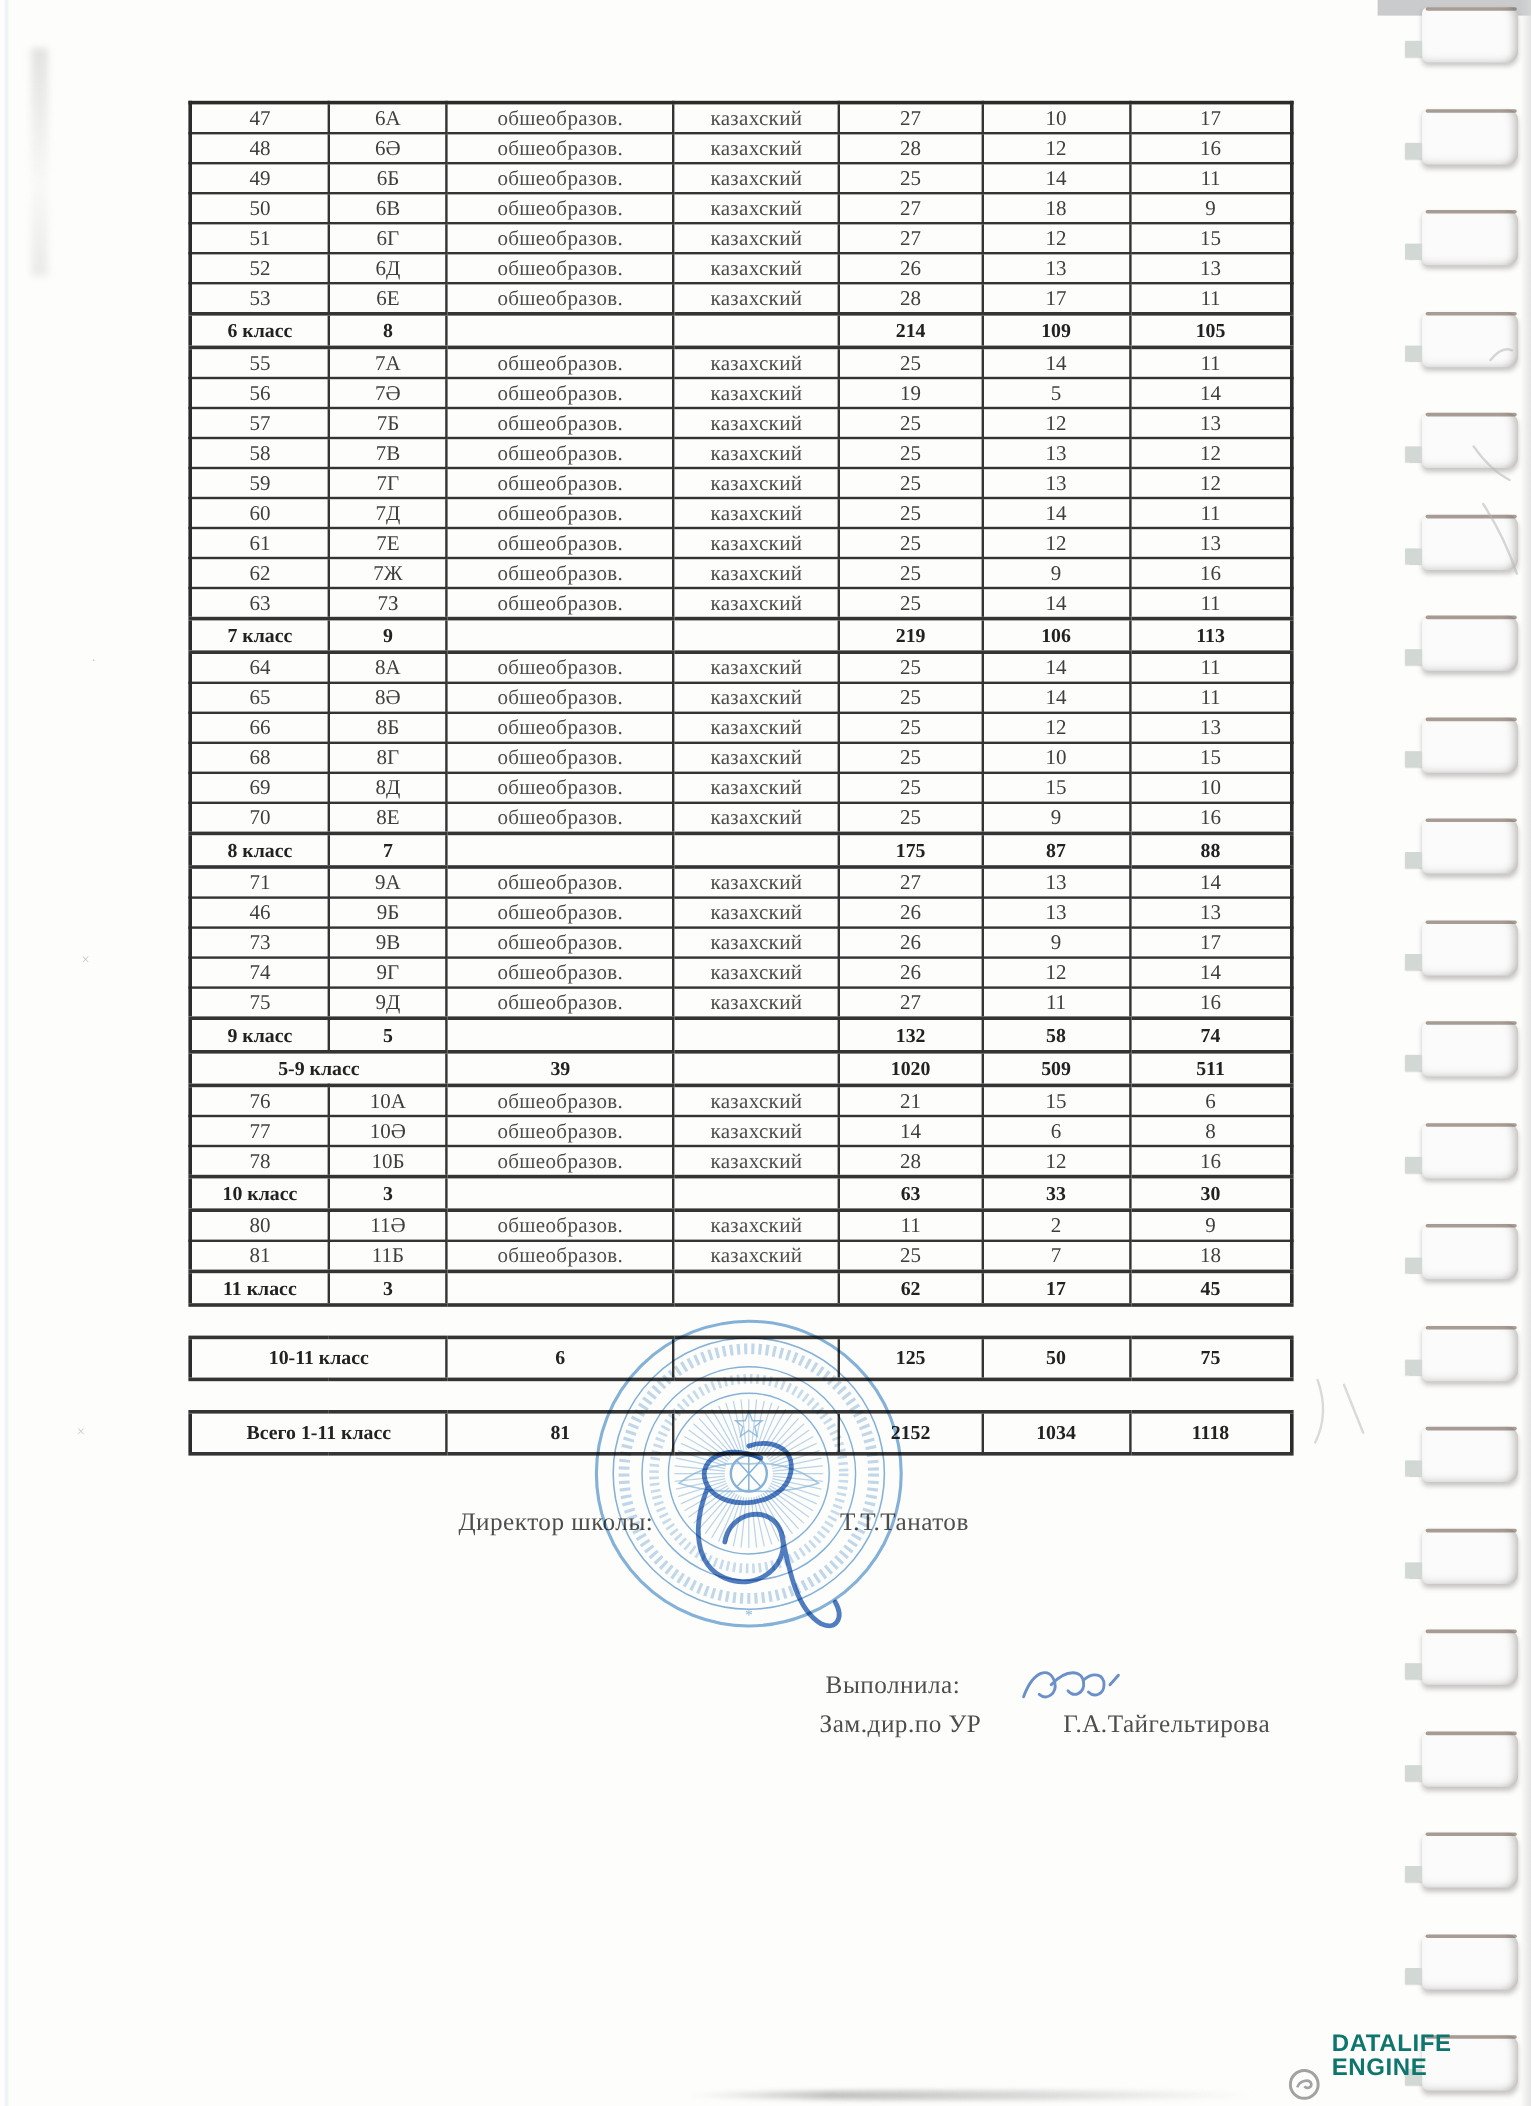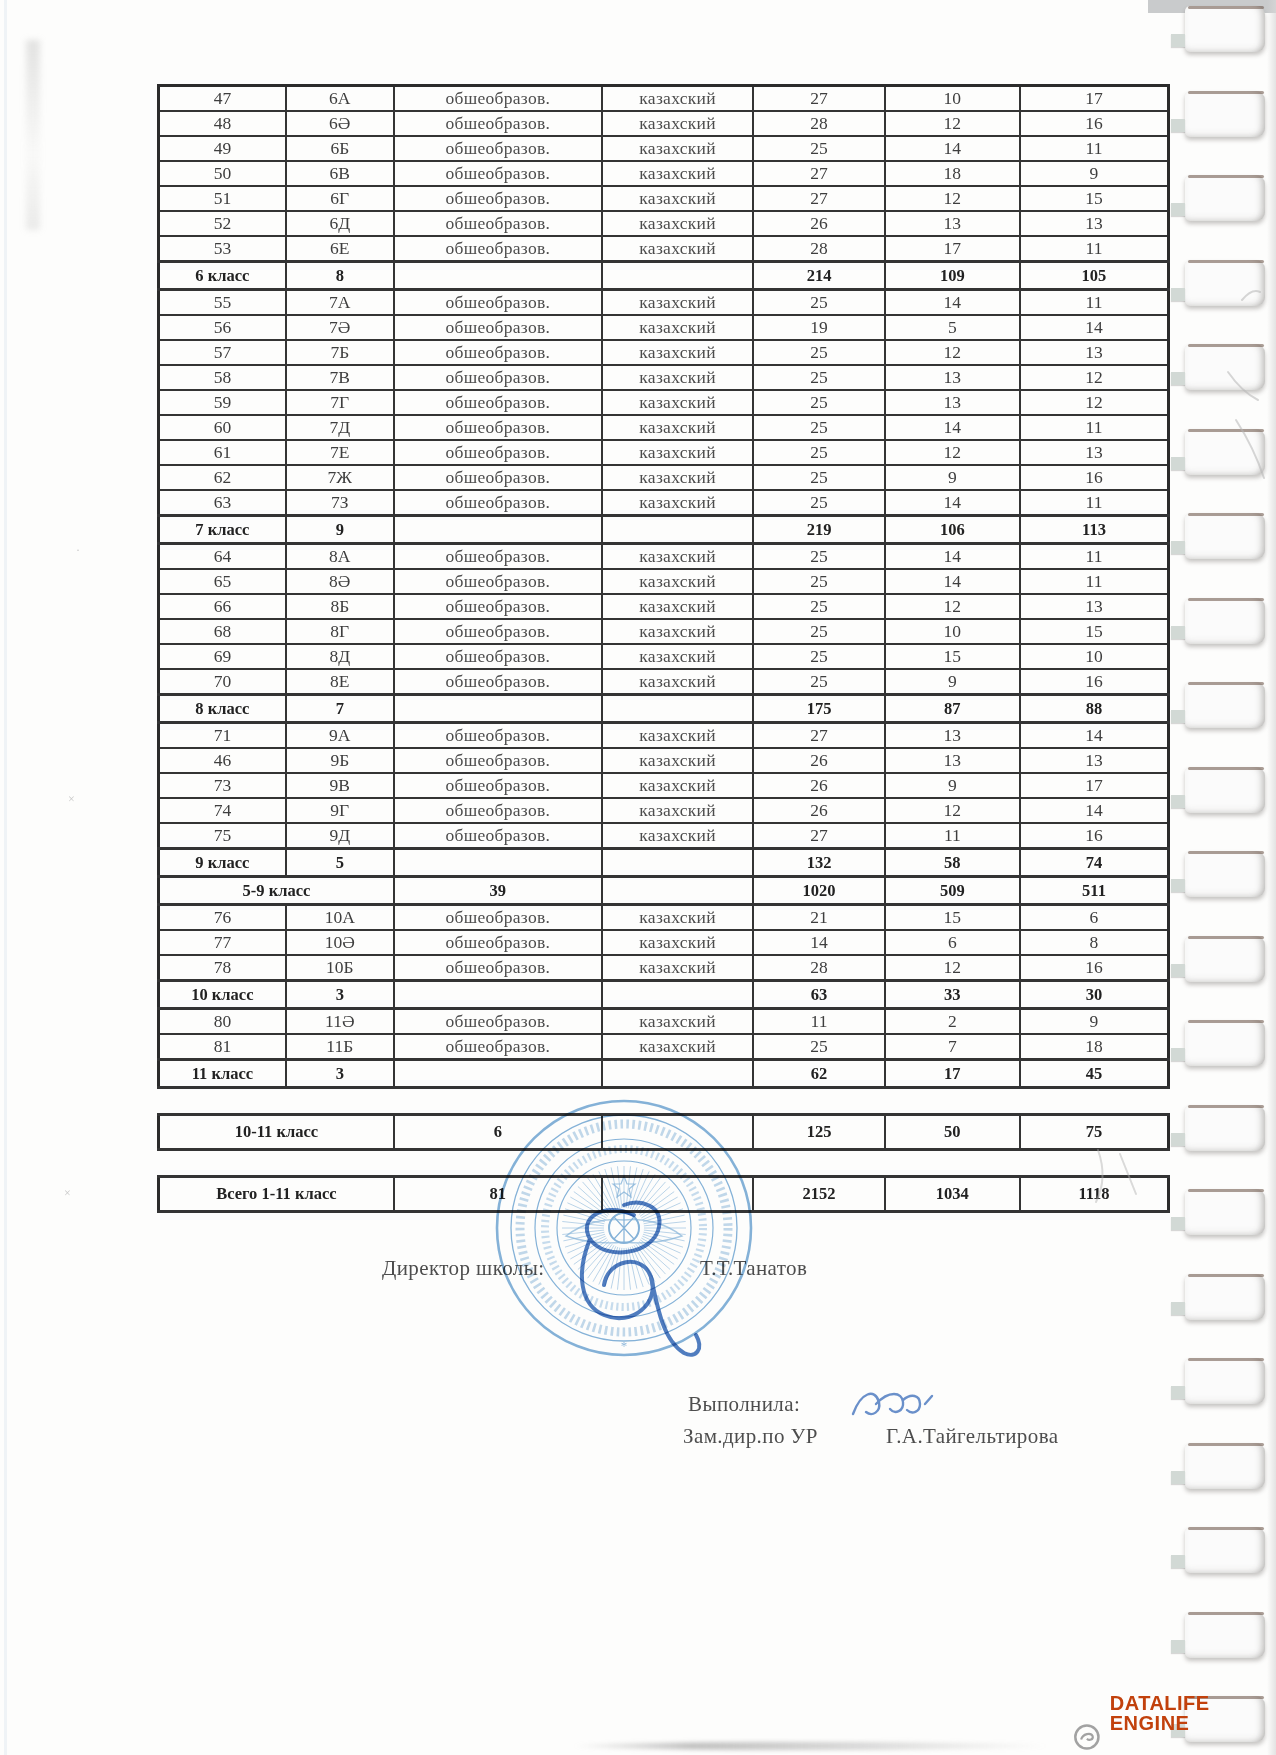--- a/index.html
+++ b/index.html
@@ -3,21 +3,21 @@
 <meta charset="utf-8">
 <style>
   html,body{margin:0;padding:0;}
   body{background:#ffffff;}
   .sheet{
     position:relative;width:1276px;height:1755px;margin:0 auto;
     background:#fdfdfc;overflow:hidden;
     font-family:"Liberation Serif","DejaVu Serif",serif;color:#3a3a3a;
   }
   
-  .table-zone{position:absolute;left:157px;top:84px;width:1013px;}
+  .table-zone{position:absolute;left:157px;top:84px;width:921px;}
   table.sched{border-collapse:collapse;table-layout:fixed;width:100%;
     border:3px solid #2b2b2b;}
   table.sched td{
     border:2px solid #343434;text-align:center;vertical-align:middle;
     padding:0;height:23px;font-size:17.5px;color:#3e3e3e;overflow:hidden;white-space:nowrap;
   }
   tr.r-data td.c-word{color:#4c4c4c;letter-spacing:.3px;}
   tr.r-sum td, tr.r-merge td{
     font-weight:bold;font-size:16.5px;color:#222;
     border-top-width:3px;border-bottom-width:3px;height:25px;
@@ -41,21 +41,21 @@
     border-radius:5px 9px 9px 5px;
     box-shadow:0 3px 4px rgba(60,55,50,.28), inset -7px 0 7px -4px rgba(90,85,80,.35),
                inset 0 -5px 7px -4px rgba(120,115,110,.25);}
   .loop-top{position:absolute;top:0;left:3px;right:1px;height:3px;
     background:rgba(104,80,68,.55);border-radius:3px;}
   .loop-tab{position:absolute;left:-14px;bottom:5px;width:14px;height:13px;
     background:#d2d9d5;box-shadow:0 1px 1px rgba(0,0,0,.15);}
   
   .dl-wrap{position:absolute;left:1072px;top:1693px;display:flex;align-items:center;gap:8px;
     font-family:"Liberation Sans","DejaVu Sans",sans-serif;}
-  .dl-title{font-size:20px;font-weight:bold;color:#c2410c;letter-spacing:.5px;line-height:1;}
+  .dl-title{font-size:20px;font-weight:bold;color:#0f766e;letter-spacing:.5px;line-height:1;}
   .dl-sub{font-size:13px;color:#bdbdbd;letter-spacing:1.6px;margin-top:21px;line-height:1;}
   
   .smudge{position:absolute;left:572px;top:1742px;width:478px;height:8px;border-radius:50%;
     background:linear-gradient(to right,rgba(150,150,150,.0),rgba(140,140,140,.55) 25%,rgba(150,150,150,.35) 60%,rgba(160,160,160,.0));
     filter:blur(2px);}
   .mark{position:absolute;color:#c8c8c8;font-size:12px;}
   .corner-smudge{position:absolute;left:26px;top:40px;width:14px;height:190px;
     background:linear-gradient(to bottom,rgba(150,150,150,.25),rgba(170,170,170,.05) 60%,rgba(150,150,150,.18));
     filter:blur(3px);}
 </style>

